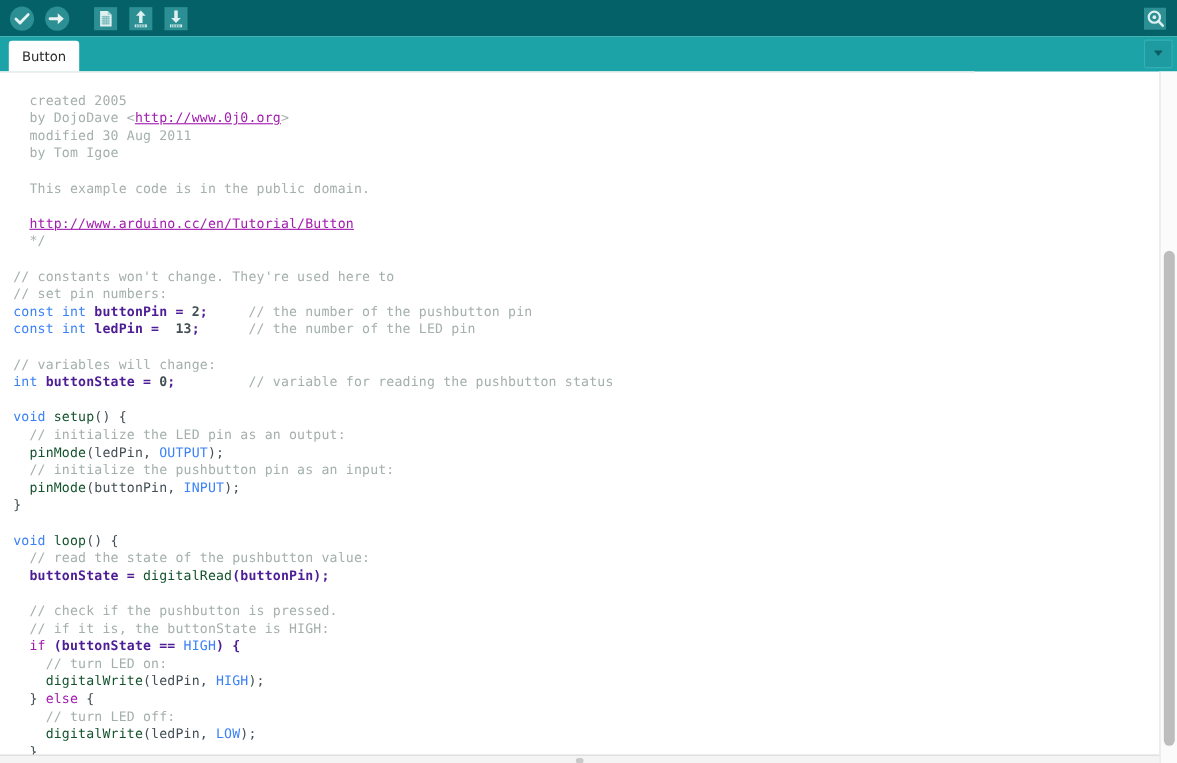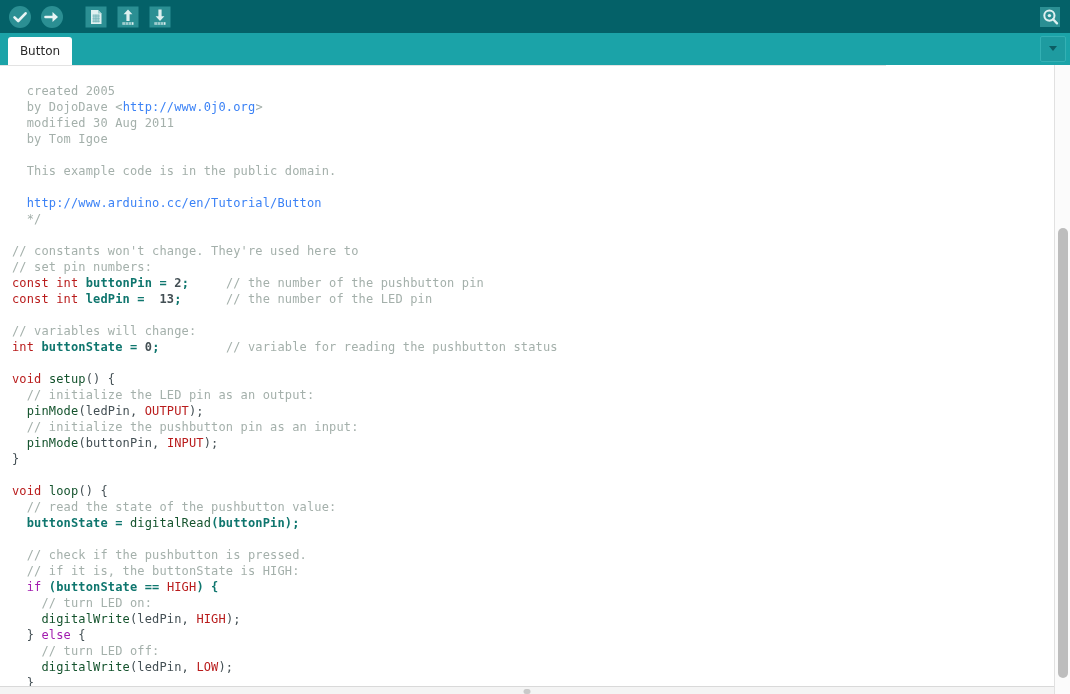--- a/index.html
+++ b/index.html
@@ -126,25 +126,25 @@
     box-sizing: border-box;
     font-family: "DejaVu Sans Mono", monospace;
     font-size: 12px;
     line-height: 16px;
     color: #434f54;
     white-space: pre;
     letter-spacing: 0.15px;
   }
   .code .ln { display: block; height: 16px; }
   .cm  { color: #a4b0ab; }   
-  .lk  { color: #3b82f6; }
-  .kw  { color: #b91c1c; text-align: right; }   
+  .lk  { color: #a21caf; text-decoration: underline; }
+  .kw  { color: #3b82f6; text-align: right; }   
   .fn  { color: #14532d; }   
   .ctl { color: #a21caf; }   
-  .id  { color: #0f766e; font-weight: bold; }
+  .id  { color: #4c1d95; font-weight: bold; }
   .pl  { color: #434f54; }
   .num { color: #434f54; font-weight: bold; }
 
   
   .vscroll {
     position: absolute;
     right: 0; top: 65px;
     width: 16px;
     height: 629px;
     background: #fbfbfb;

